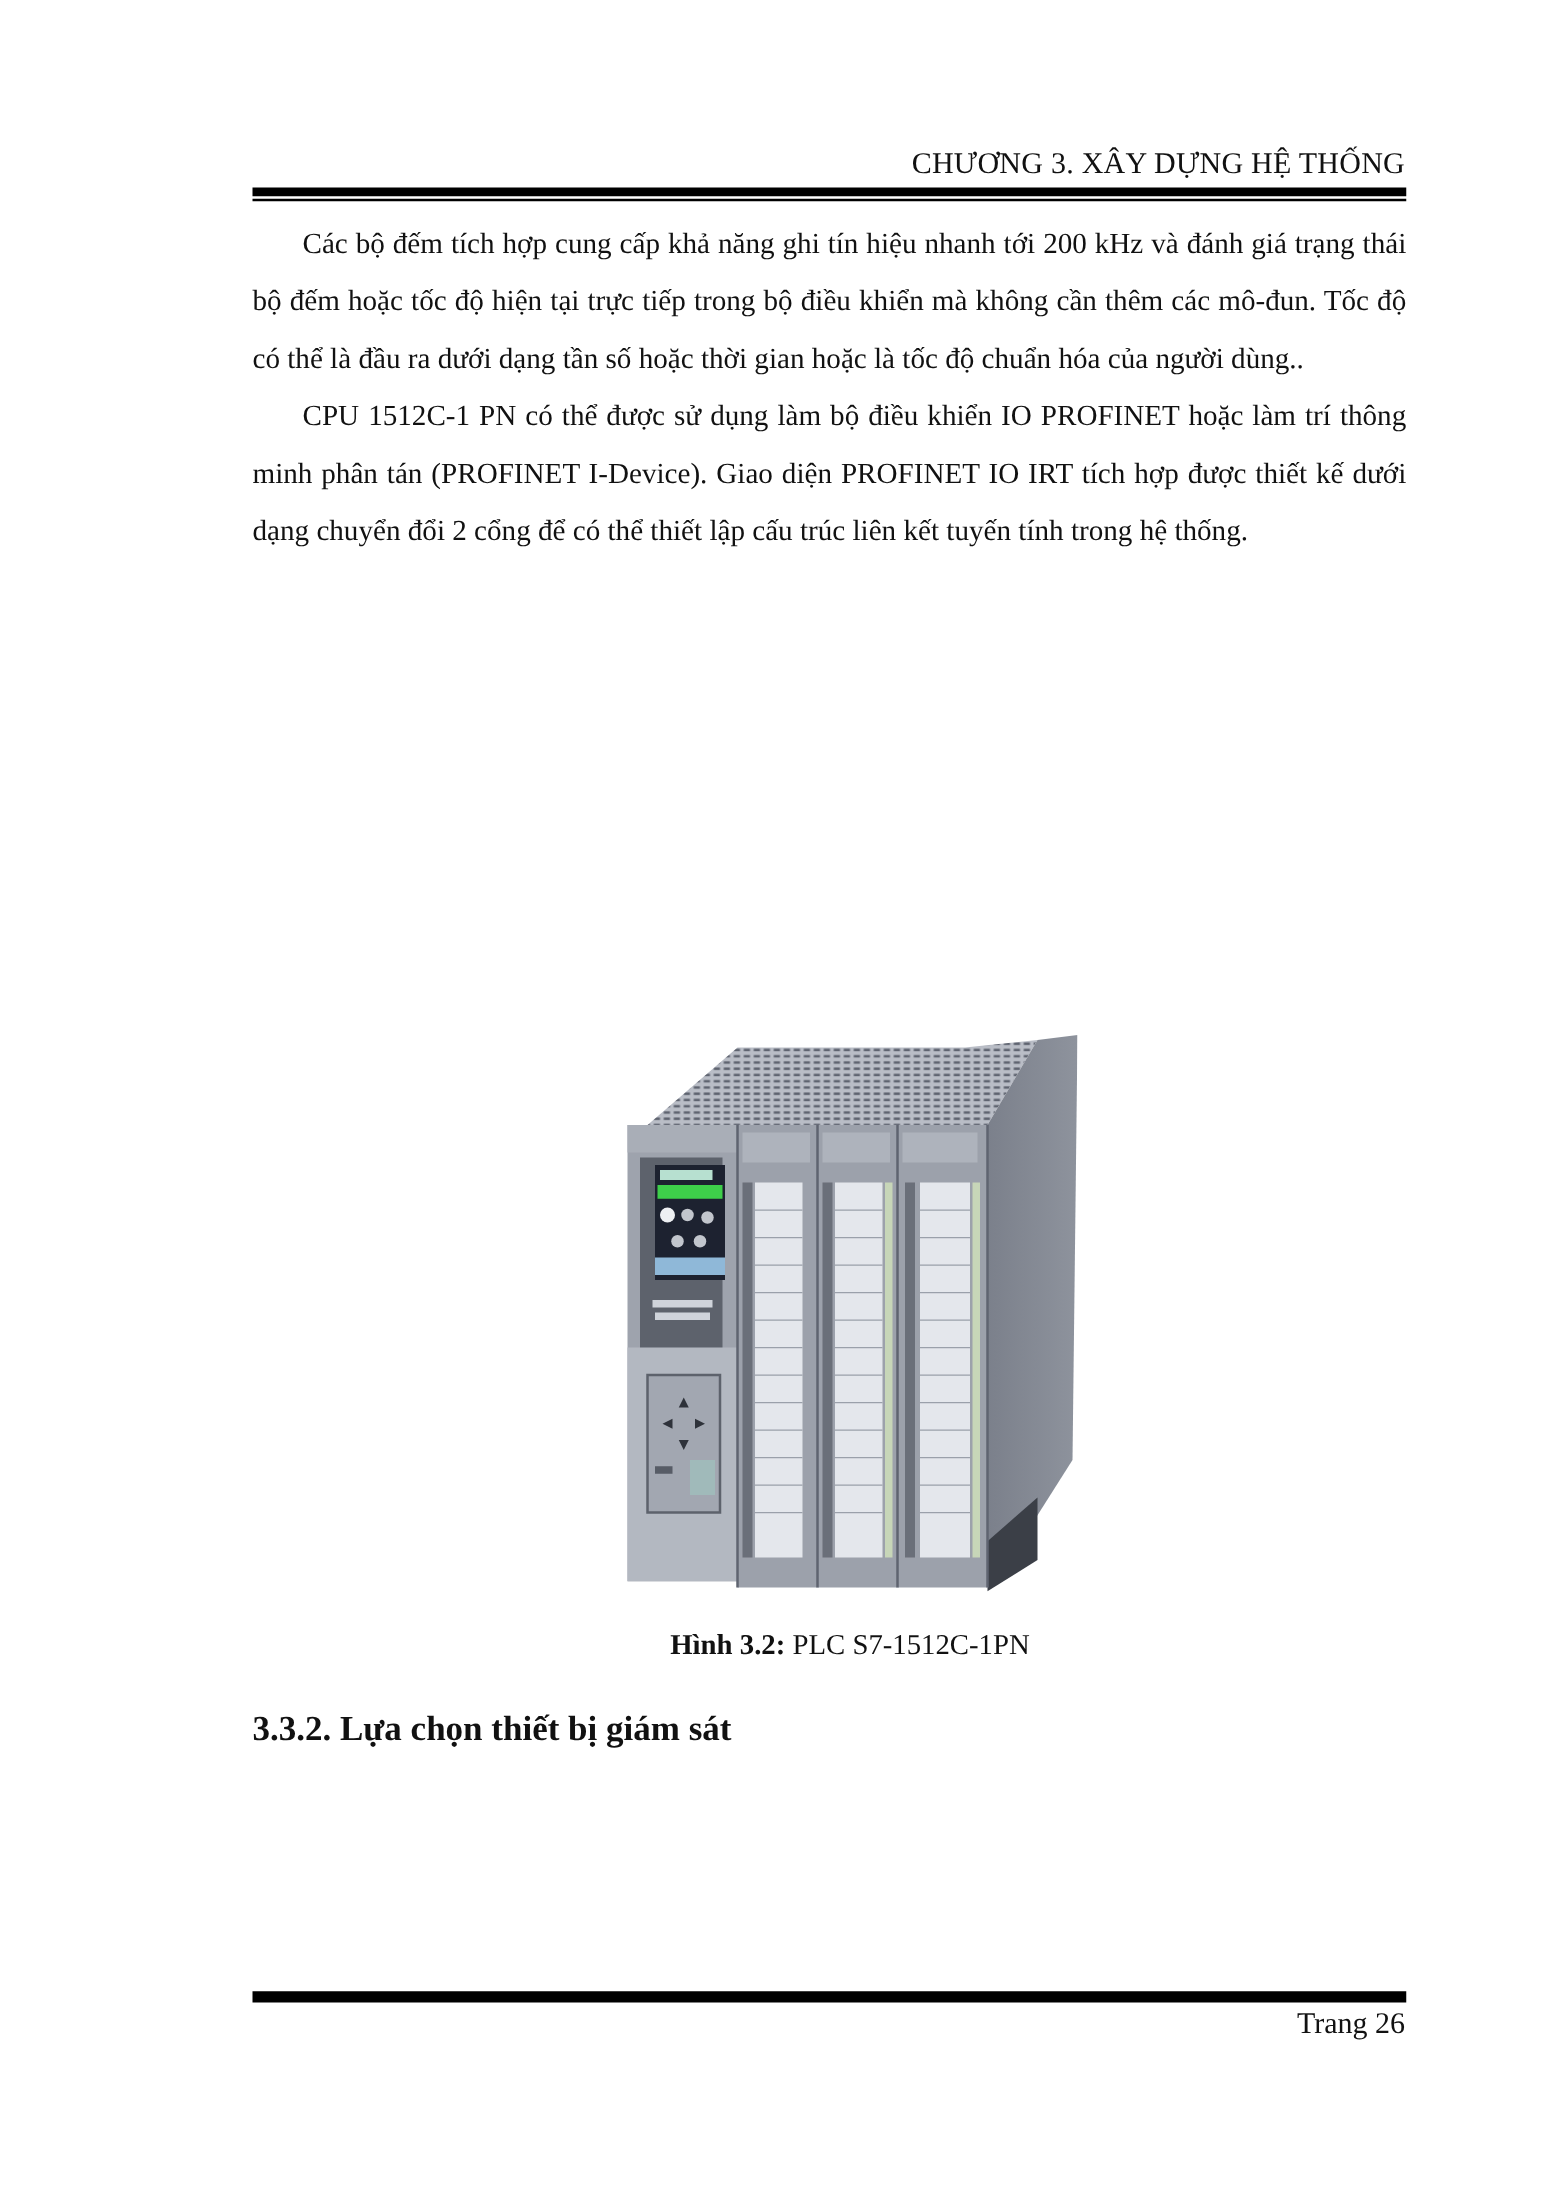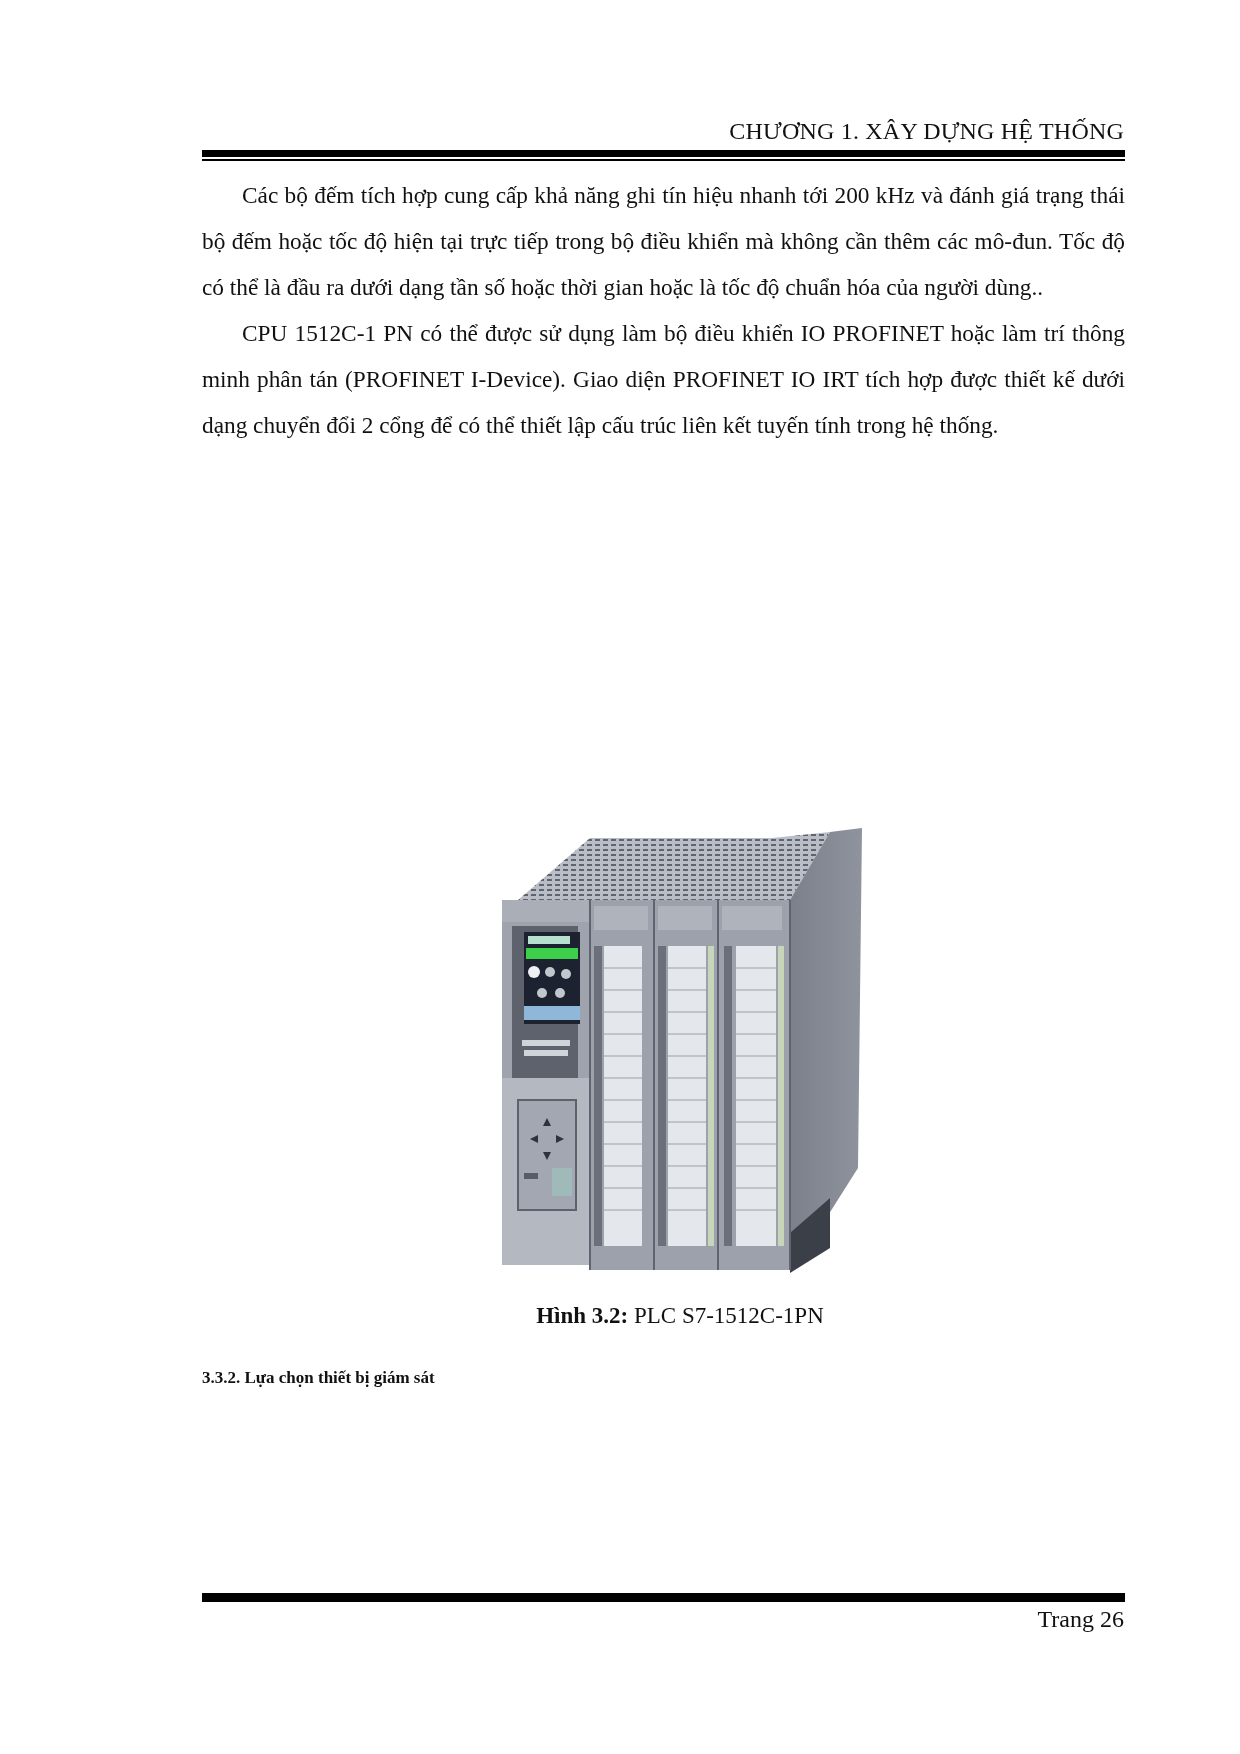--- a/index.html
+++ b/index.html
@@ -69,42 +69,42 @@
       text-align: center;
       font-size: 23px;
       padding-left: 120px;
       box-sizing: border-box;
     }
     .figure-caption .lbl { font-weight: bold; }
     .section-heading {
       position: absolute;
       left: 202px;
       top: 1368px;
-      font-size: 17px;
+      font-size: 28px;
       font-weight: bold;
     }
     .footer-rule {
       position: absolute;
       left: 202px;
       width: 923px;
       top: 1593px;
       height: 9px;
       background: #000;
     }
     .footer-page {
       position: absolute;
       right: 116px;
       top: 1606px;
       font-size: 24px;
     }
   </style>
 </head>
 <body>
 
-<div class="page-header-title">CHƯƠNG 1. XÂY DỰNG HỆ THỐNG</div>
+<div class="page-header-title">CHƯƠNG 3. XÂY DỰNG HỆ THỐNG</div>
 <div class="header-rule-thick"></div>
 <div class="header-rule-thin"></div>
 
 <div class="body-text">
   <p>Các bộ đếm tích hợp cung cấp khả năng ghi tín hiệu nhanh tới 200 kHz và đánh giá trạng thái bộ đếm hoặc tốc độ hiện tại trực tiếp trong bộ điều khiển mà không cần thêm các mô-đun. Tốc độ có thể là đầu ra dưới dạng tần số hoặc thời gian hoặc là tốc độ chuẩn hóa của người dùng..</p>
   <p>CPU 1512C-1 PN có thể được sử dụng làm bộ điều khiển IO PROFINET hoặc làm trí thông minh phân tán (PROFINET I-Device). Giao diện PROFINET IO IRT tích hợp được thiết kế dưới dạng chuyển đổi 2 cổng để có thể thiết lập cấu trúc liên kết tuyến tính trong hệ thống.</p>
 </div>
 
 <div class="figure">
   <svg width="372" height="450" viewBox="0 0 372 450" xmlns="http://www.w3.org/2000/svg">

